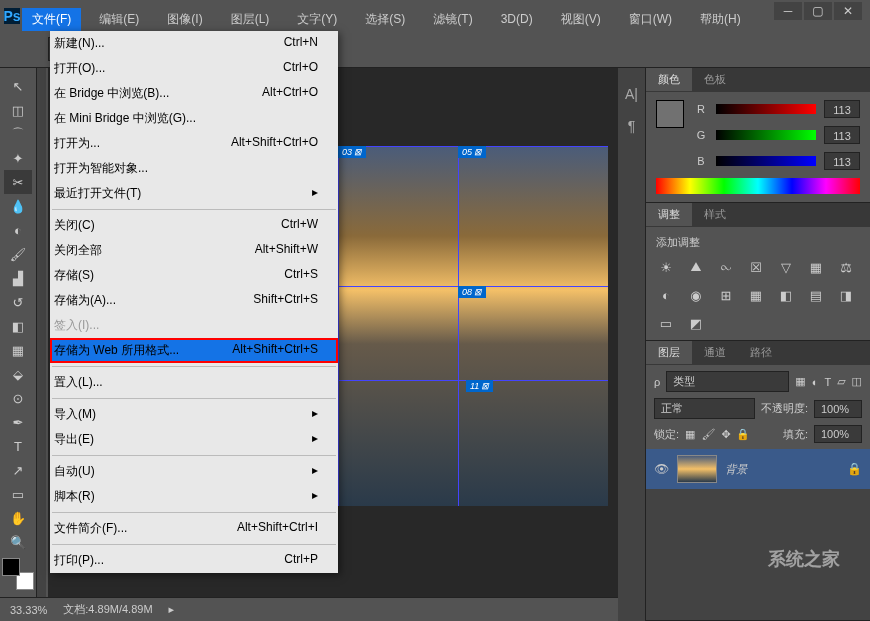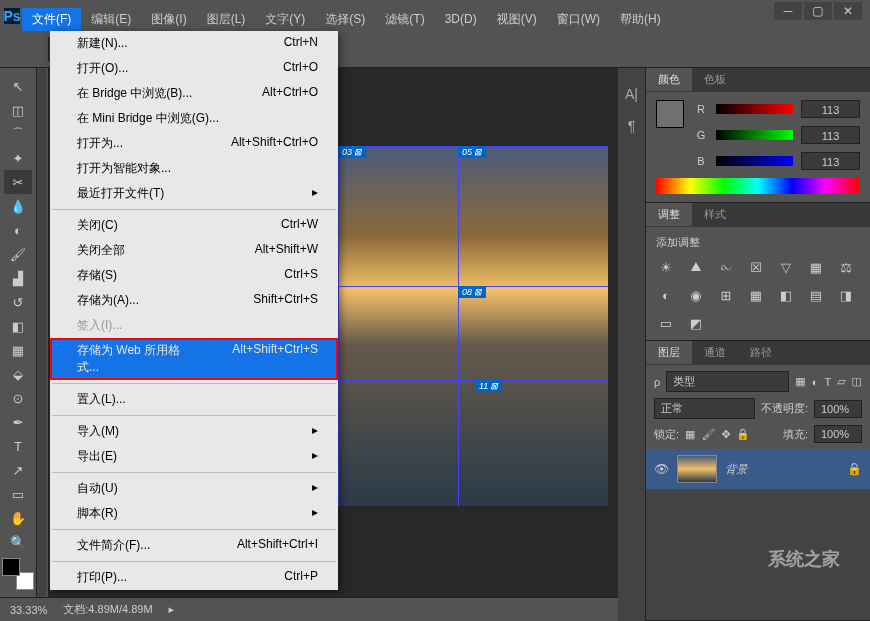--- a/index.html
+++ b/index.html
@@ -2,42 +2,42 @@
 <html><head>
 <meta charset="utf-8">
 <style>
 * { margin: 0; padding: 0; box-sizing: border-box; font-family: "Microsoft YaHei", Arial, sans-serif; }
 body { background: #535353; width: 870px; height: 621px; overflow: hidden; position: relative; color: #ccc; font-size: 12px; }
 
 .titlebar { height: 8px; background: #535353; }
 .window-controls { position: absolute; top: 2px; right: 8px; display: flex; gap: 2px; }
 .window-controls div { width: 28px; height: 18px; background: #434343; display: flex; align-items: center; justify-content: center; font-size: 12px; cursor: default; }
 
-.menubar { height: 22px; background: #535353; display: flex; align-items: center; padding-left: 22px; gap: 0; }
+.menubar { height: 22px; background: #535353; display: flex; align-items: center; padding-left: 22px; gap: 8px; }
 .ps-logo { position: absolute; left: 4px; top: 8px; width: 16px; height: 16px; background: #001e36; color: #31a8ff; font-size: 14px; font-weight: bold; display: flex; align-items: center; justify-content: center; }
 .menubar-item { padding: 3px 10px; cursor: default; }
 .menubar-item.active { background: #1473e6; color: #fff; }
 
 .options-bar { height: 38px; background: #535353; border-bottom: 1px solid #222; display: flex; align-items: center; padding-left: 48px; gap: 6px; }
 .opt-icon { width: 24px; height: 24px; background: #3a3a3a; border: 1px solid #222; }
 .opt-sep { width: 1px; height: 24px; background: #333; margin: 0 4px; }
 .opt-button { padding: 4px 14px; background: #3a3a3a; border: 1px solid #222; color: #aaa; font-size: 12px; }
 
 .toolbar-left { position: absolute; left: 0; top: 68px; width: 36px; background: #535353; display: flex; flex-direction: column; align-items: center; padding-top: 6px; gap: 0; }
 .tool { width: 28px; height: 24px; display: flex; align-items: center; justify-content: center; font-size: 13px; cursor: default; position: relative; color: #ccc; }
 .tool.sel { background: #3a3a3a; }
 .fgbg { width: 32px; height: 32px; position: relative; margin-top: 4px; }
 .fg-swatch { width: 18px; height: 18px; background: #000; border: 1px solid #888; position: absolute; top: 0; left: 0; }
 .bg-swatch { width: 18px; height: 18px; background: #fff; border: 1px solid #888; position: absolute; bottom: 0; right: 0; }
 
 .left-dock { position: absolute; left: 36px; top: 68px; width: 10px; height: 530px; background: #434343; border-left: 1px solid #222; }
 
 .dropdown-menu { position: absolute; left: 50px; top: 31px; width: 288px; background: #e8e8e8; color: #000; box-shadow: 2px 2px 8px rgba(0,0,0,0.5); z-index: 100; }
-.menu-row { display: flex; justify-content: space-between; padding: 4px 20px 4px 27px; font-size: 12px; cursor: default; gap: 32px; }
-.menu-row.highlight-red { outline: 2px solid #f00; outline-offset: -2px; background: #1473e6; color: #e5e5e5; }
+.menu-row { display: flex; justify-content: space-between; padding: 4px 20px 4px 4px; font-size: 12px; cursor: default; gap: 32px; }
+.menu-row.highlight-red { outline: 2px solid #f00; outline-offset: -2px; background: #1473e6; color: #000000; }
 .menu-row.disabled { color: #999; }
 .menu-sep { height: 1px; background: #bbb; margin: 3px 2px; }
 
 .canvas-area { position: absolute; left: 48px; top: 68px; right: 252px; bottom: 24px; background: #282828; overflow: hidden; }
 .canvas-img { position: absolute; left: 290px; top: 78px; width: 270px; height: 360px; background: linear-gradient(180deg, #4a5c7a 0%, #8a6a3a 25%, #f4c068 40%, #665a4a 55%, #2a3a4a 100%); font-style: italic; }
 .slice-line-v { position: absolute; width: 1px; background: #44f; }
 .slice-line-h { position: absolute; height: 1px; background: #44f; }
 .slice-badge { position: absolute; background: #0066cc; color: #fff; font-size: 9px; padding: 1px 4px; display: flex; gap: 2px; }
 
 .right-docks { position: absolute; right: 0; top: 68px; width: 252px; bottom: 0; background: #434343; display: flex; }
@@ -51,21 +51,21 @@
 .panel-tab.active { background: #535353; color: #ddd; }
 .panel-body { background: #535353; padding: 8px 10px; }
 
 .color-sliders { display: flex; flex-direction: column; gap: 8px; }
 .slider-row { display: flex; align-items: center; gap: 8px; }
 .slider-label { width: 14px; text-align: center; font-size: 11px; }
 .slider-track { flex: 1; height: 10px; position: relative; }
 .slider-r { background: linear-gradient(90deg, #000, #f00); }
 .slider-g { background: linear-gradient(90deg, #000, #0f0); }
 .slider-b { background: linear-gradient(90deg, #000, #00f); }
-.slider-val { width: 59px; height: 18px; background: #3a3a3a; border: 1px solid #222; text-align: center; font-size: 11px; line-height: 18px; }
+.slider-val { width: 36px; height: 18px; background: #3a3a3a; border: 1px solid #222; text-align: center; font-size: 11px; line-height: 18px; }
 .color-strip { height: 16px; margin-top: 8px; background: linear-gradient(90deg, #f00, #ff0, #0f0, #0ff, #00f, #f0f, #f00); }
 .cur-swatch { width: 28px; height: 28px; background: #717171; border: 1px solid #000; float: left; margin-right: 10px; }
 
 .adjust-title { font-size: 11px; margin-bottom: 8px; }
 .adjust-icons { display: flex; flex-wrap: wrap; gap: 10px; }
 .adj-icon { width: 20px; height: 18px; display: flex; align-items: center; justify-content: center; font-size: 13px; color: #ccc; cursor: default; }
 
 .layers-panel .panel-body { padding: 0; }
 .layers-controls { padding: 6px 8px; display: flex; flex-direction: column; gap: 6px; font-size: 11px; }
 .layers-row { display: flex; align-items: center; gap: 6px; }
@@ -145,21 +145,21 @@
 <div class="canvas-area">
   <div class="canvas-img" id="canvas-img">
       <div class="slice-line-v" style="left: 0px; top: 0px; height: 360px;"></div>
       <div class="slice-line-v" style="left: 120px; top: 0px; height: 360px;"></div>
       <div class="slice-line-h" style="top: 0px; left: 0px; width: 270px;"></div>
       <div class="slice-line-h" style="top: 140px; left: 0px; width: 270px;"></div>
       <div class="slice-line-h" style="top: 234px; left: 0px; width: 270px;"></div>
       <div class="slice-badge" style="left: 0px; top: 0px;">03 <span>⊠</span></div>
       <div class="slice-badge" style="left: 120px; top: 0px;">05 <span>⊠</span></div>
       <div class="slice-badge" style="left: 120px; top: 140px;">08 <span>⊠</span></div>
-      <div class="slice-badge" style="left: 137px; top: 234px;">11 <span>⊠</span></div>
+      <div class="slice-badge" style="left: 128px; top: 234px;">11 <span>⊠</span></div>
     </div>
 </div>
 
 <div class="dropdown-menu" id="file-menu">
     <div class="menu-row">
       <span>新建(N)...</span>
       <span>Ctrl+N</span>
     </div>
     <div class="menu-row">
       <span>打开(O)...</span>

